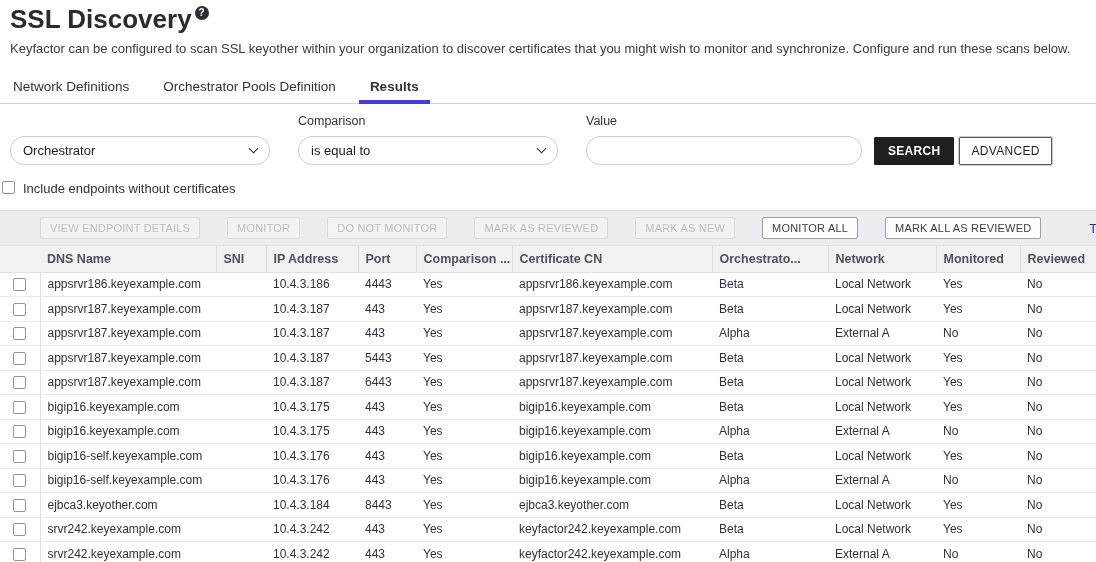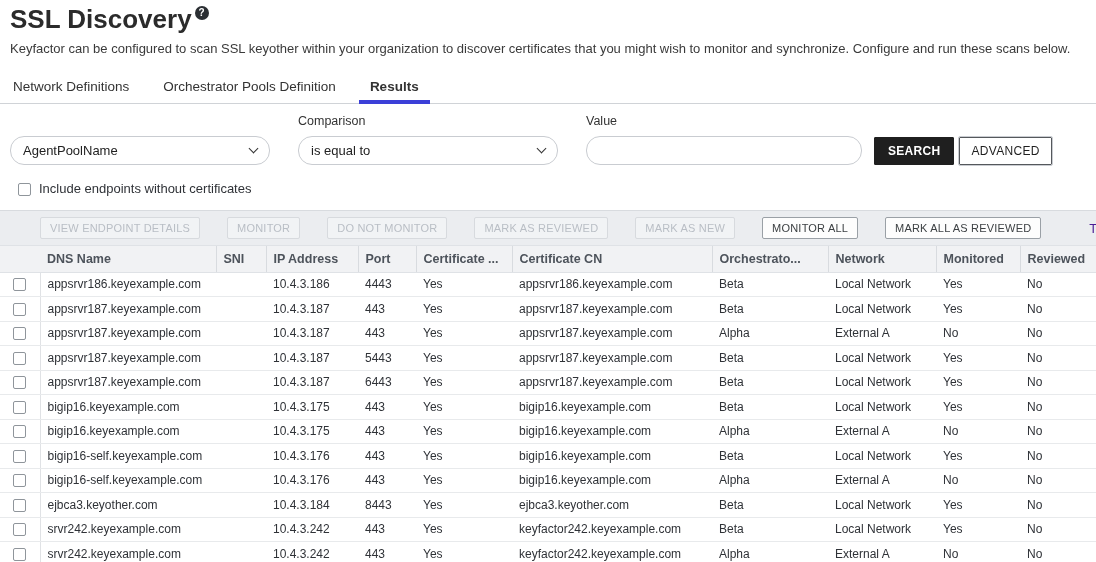--- a/index.html
+++ b/index.html
@@ -63,21 +63,21 @@
   }
   .btn-advanced {
     background: #fff; color: #1f1f1f; border: 1px solid #55585c;
     outline: 1px solid #c9ccd1;
     font-size: 12px; font-weight: normal; letter-spacing: 0.3px;
     padding: 6px 11px; margin-left: 5px; cursor: pointer; border-radius: 1px;
     font-family: "Liberation Sans", sans-serif;
   }
 
   
-  .include-row { display: flex; align-items: flex-end; padding: 16px 10px 0 18px; }
+  .include-row { display: flex; align-items: flex-start; padding: 16px 10px 0 2px; }
   .checkbox {
     display: inline-block; width: 13px; height: 13px; border: 1.5px solid #8f959b;
     border-radius: 2px; background: #fff; cursor: pointer; flex: 0 0 auto;
   }
   .include-label { font-size: 13px; color: #2f3237; margin-left: 8px; }
 
   
   .grid-wrap { margin-top: 14px; border: 1px solid #d8dbdf; border-left: none; border-right: none; }
   .grid-toolbar {
     background: #ebedf0; height: 35px; display: flex; align-items: center;
@@ -132,21 +132,21 @@
 
   <div class="tab-bar">
     <div class="tab">Network Definitions</div>
     <div class="tab">Orchestrator Pools Definition</div>
     <div class="tab active">Results</div>
   </div>
 
   <div class="search-form">
     <div class="form-group">
       <div class="select-box">
-        <span>AgentPoolName</span>
+        <span>Orchestrator</span>
         <span class="chevron"></span>
       </div>
     </div>
     <div class="form-group">
       <label class="form-label">Comparison</label>
       <div class="select-box">
         <span>is equal to</span>
         <span class="chevron"></span>
       </div>
     </div>
@@ -193,21 +193,21 @@
         <col style="width:84px">
           <col style="width:76px">
       </colgroup>
       <thead>
         <tr>
           <th class="col-check"></th>
           <th class="col-dns">DNS Name</th>
           <th>SNI</th>
           <th>IP Address</th>
           <th>Port</th>
-          <th>Certificate ...</th>
+          <th>Comparison ...</th>
           <th>Certificate CN</th>
           <th>Orchestrato...</th>
           <th>Network</th>
           <th>Monitored</th>
           <th>Reviewed</th>
         </tr>
       </thead>
       <tbody>
           <tr>
             <td class="col-check"><span class="checkbox"></span></td>

